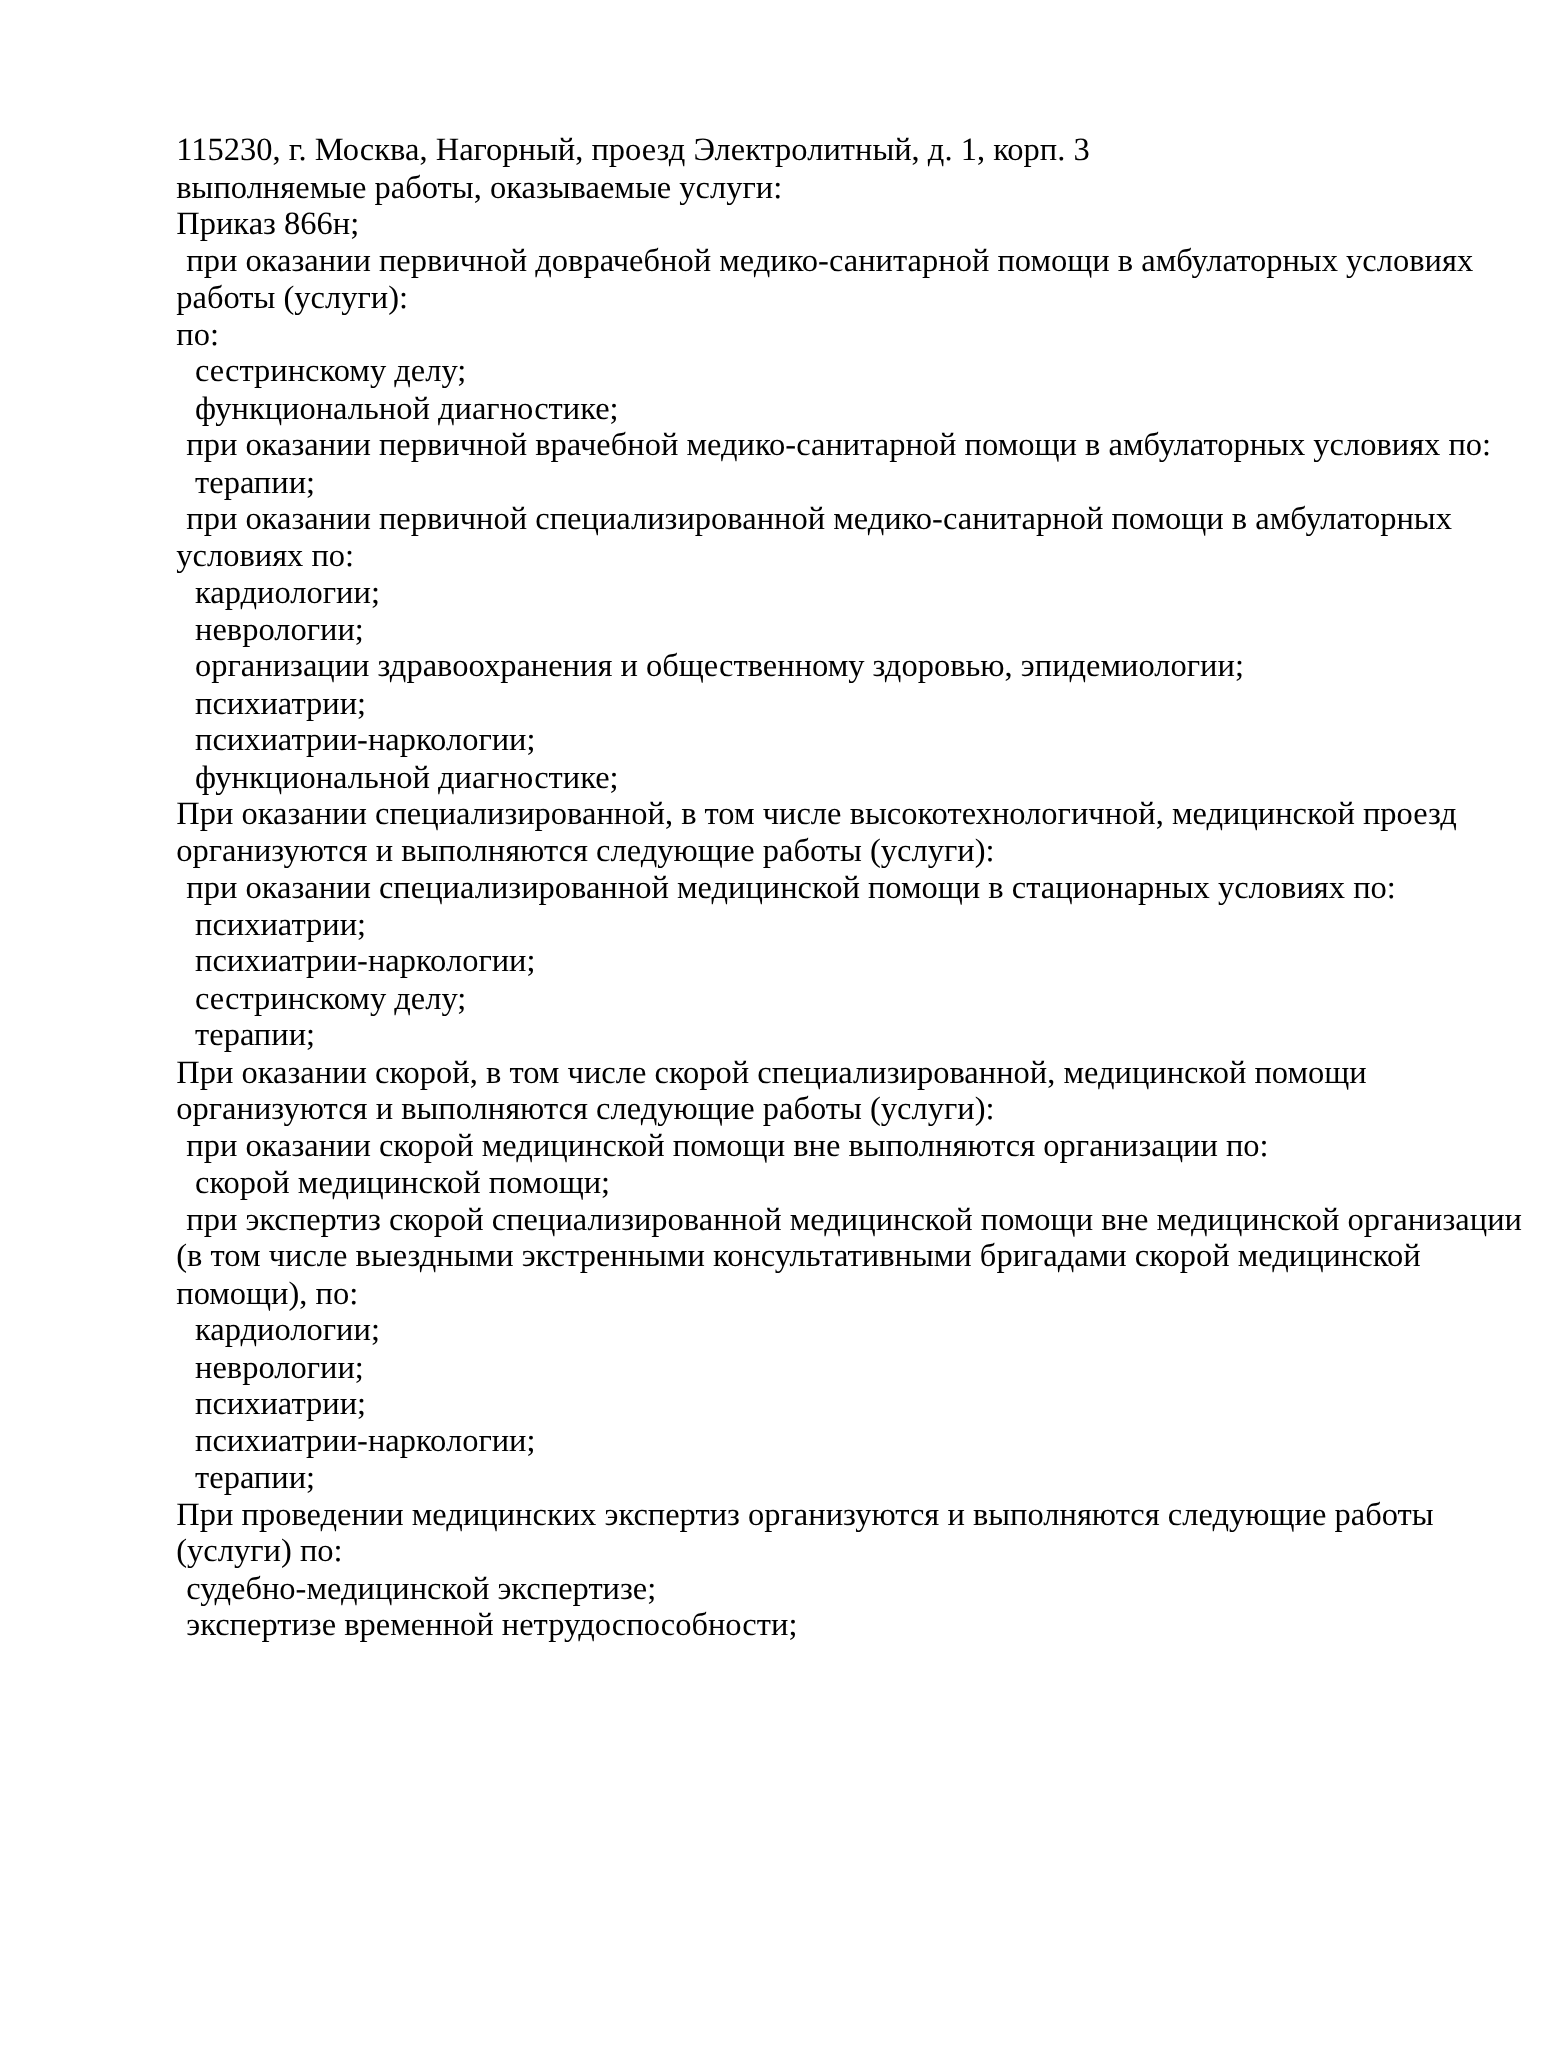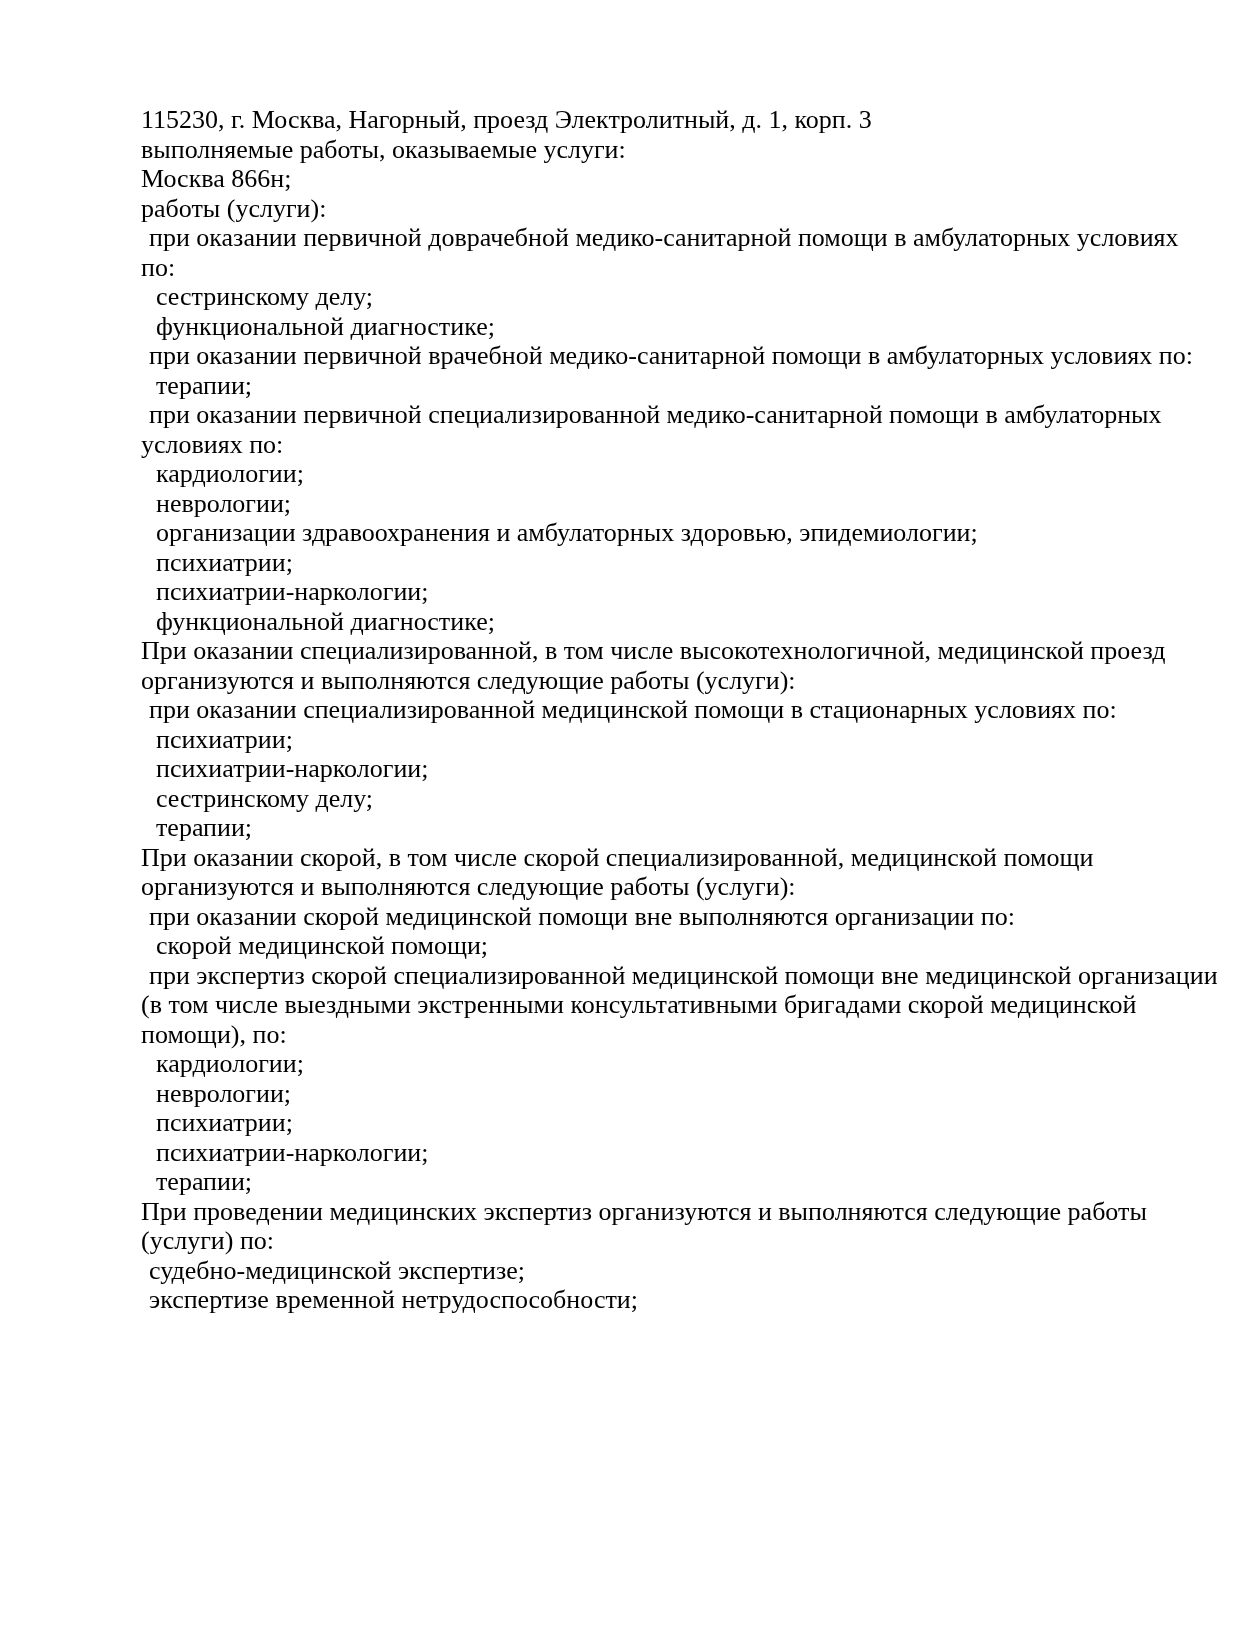--- a/index.html
+++ b/index.html
@@ -37,33 +37,33 @@
   .i2 { padding-left: 15px; }
 </style>
 </head>
 <body>
 
 <div class="page">
   <div class="text-block">
 
   <div class="line i0">115230, г. Москва, Нагорный, проезд Электролитный, д. 1, корп. 3</div>
       <div class="line i0">выполняемые работы, оказываемые услуги:</div>
-      <div class="line i0">Москва 866н;</div>
+      <div class="line i0">Приказ 866н;</div>
+      <div class="line i1">при оказании первичной доврачебной медико-санитарной помощи в амбулаторных условиях</div>
       <div class="line i0">работы (услуги):</div>
-      <div class="line i1">при оказании первичной доврачебной медико-санитарной помощи в амбулаторных условиях</div>
       <div class="line i0">по:</div>
       <div class="line i2">сестринскому делу;</div>
       <div class="line i2">функциональной диагностике;</div>
       <div class="line i1">при оказании первичной врачебной медико-санитарной помощи в амбулаторных условиях по:</div>
       <div class="line i2">терапии;</div>
       <div class="line i1">при оказании первичной специализированной медико-санитарной помощи в амбулаторных</div>
       <div class="line i0">условиях по:</div>
       <div class="line i2">кардиологии;</div>
       <div class="line i2">неврологии;</div>
-      <div class="line i2">организации здравоохранения и амбулаторных здоровью, эпидемиологии;</div>
+      <div class="line i2">организации здравоохранения и общественному здоровью, эпидемиологии;</div>
       <div class="line i2">психиатрии;</div>
       <div class="line i2">психиатрии-наркологии;</div>
       <div class="line i2">функциональной диагностике;</div>
       <div class="line i0">При оказании специализированной, в том числе высокотехнологичной, медицинской проезд</div>
       <div class="line i0">организуются и выполняются следующие работы (услуги):</div>
       <div class="line i1">при оказании специализированной медицинской помощи в стационарных условиях по:</div>
       <div class="line i2">психиатрии;</div>
       <div class="line i2">психиатрии-наркологии;</div>
       <div class="line i2">сестринскому делу;</div>
       <div class="line i2">терапии;</div>

